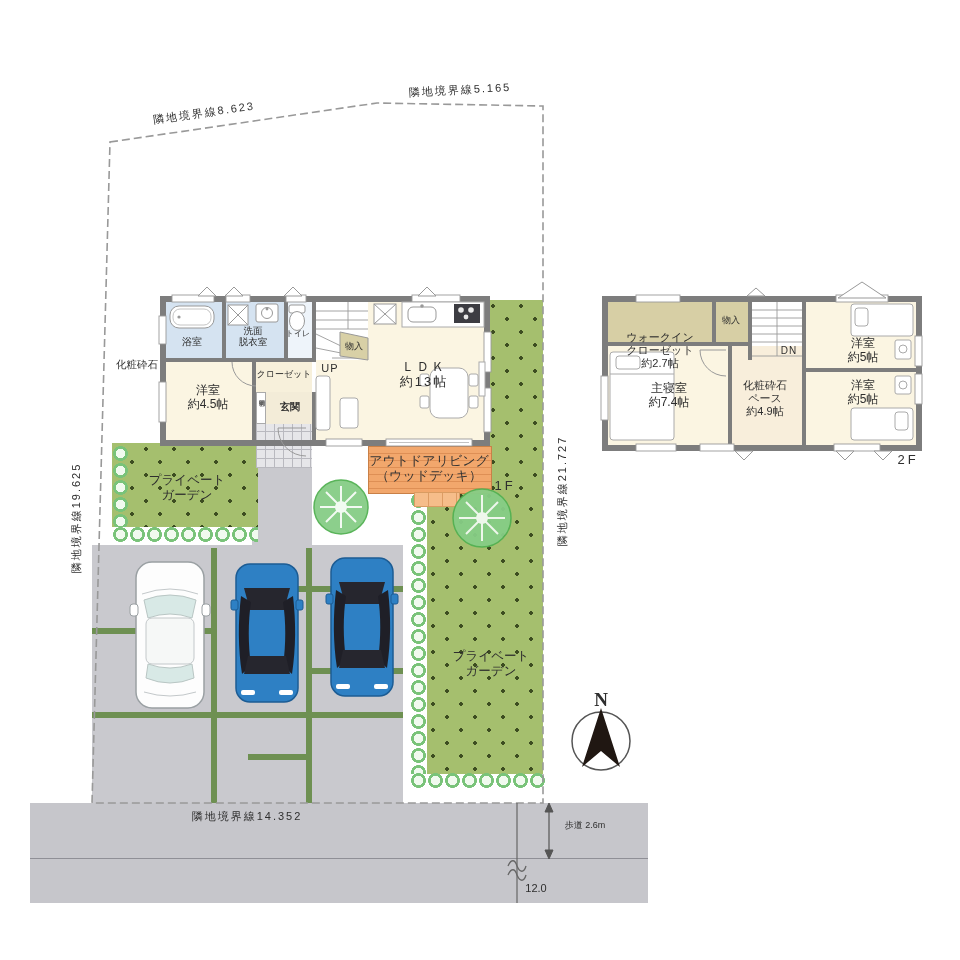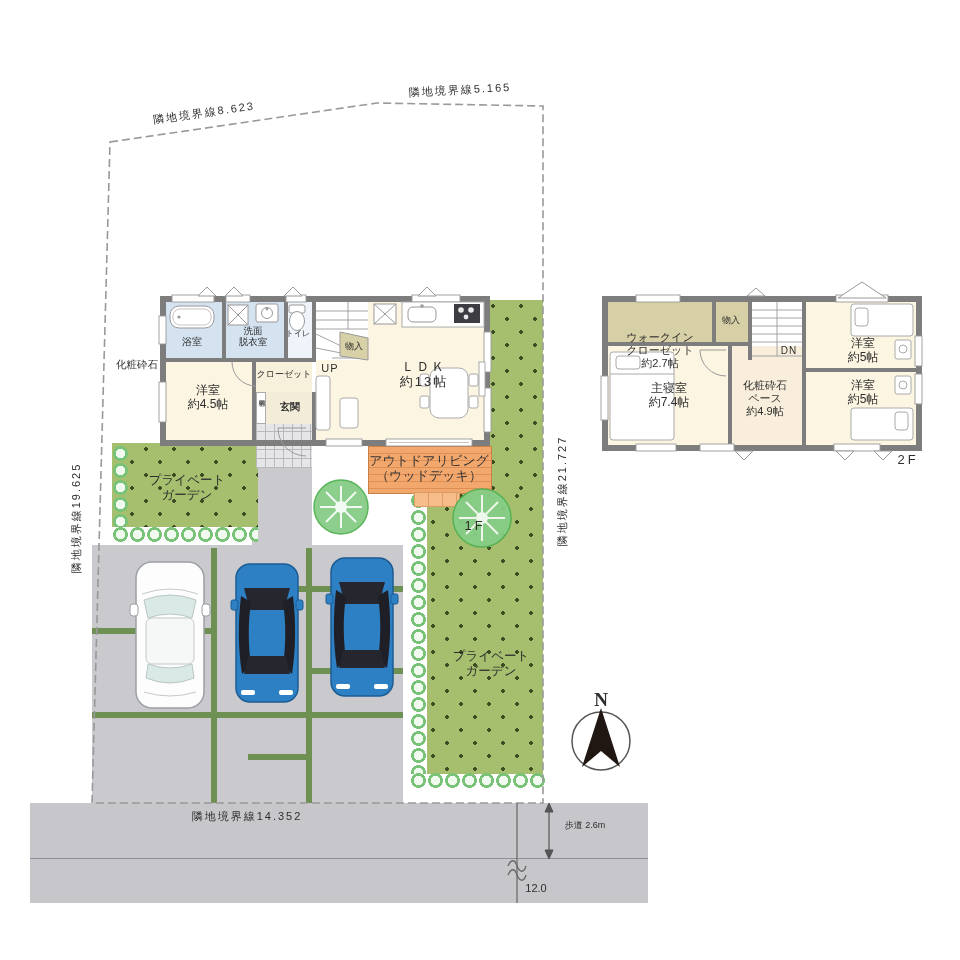--- a/index.html
+++ b/index.html
@@ -347,21 +347,21 @@
   <div class="lbl" style="left:330px;top:368px;font-size:11px;letter-spacing:1px;width:30px;">UP</div>
   <div class="lbl" style="left:424px;top:374px;font-size:13px;letter-spacing:2px;width:110px;">ＬＤＫ
 約13帖</div>
   <div class="lbl" style="left:284px;top:374px;font-size:9px;width:70px;">クローゼット</div>
   <div class="lbl" style="left:290px;top:407px;font-size:10px;width:40px;font-weight:bold;">玄関</div>
   <div class="lbl vert" style="left:257px;top:395px;font-size:6px;transform:none;width:8px;color:#555;">玄関収納</div>
   <div class="lbl" style="left:208px;top:397px;font-size:12px;width:80px;">洋室
 約4.5帖</div>
   <div class="lbl" style="left:429px;top:468px;font-size:13px;width:130px;color:#333;">アウトドアリビング
 （ウッドデッキ）</div>
-  <div class="lbl" style="left:475px;top:486px;font-size:13px;letter-spacing:3px;width:40px;margin-top:40px;">1F</div>
+  <div class="lbl" style="left:505px;top:486px;font-size:13px;letter-spacing:3px;width:40px;">1F</div>
 
   <div class="lbl" style="left:660px;top:321px;font-size:11px;width:90px;margin-top:29px;">ウォークイン
 クローゼット
 約2.7帖</div>
   <div class="lbl" style="left:731px;top:320px;font-size:9px;width:30px;">物入</div>
   <div class="lbl" style="left:789px;top:351px;font-size:10px;letter-spacing:1px;width:30px;">DN</div>
   <div class="lbl" style="left:669px;top:395px;font-size:12px;width:80px;">主寝室
 約7.4帖</div>
   <div class="lbl" style="left:765px;top:398px;font-size:11px;width:70px;">化粧砕石
 ペース

